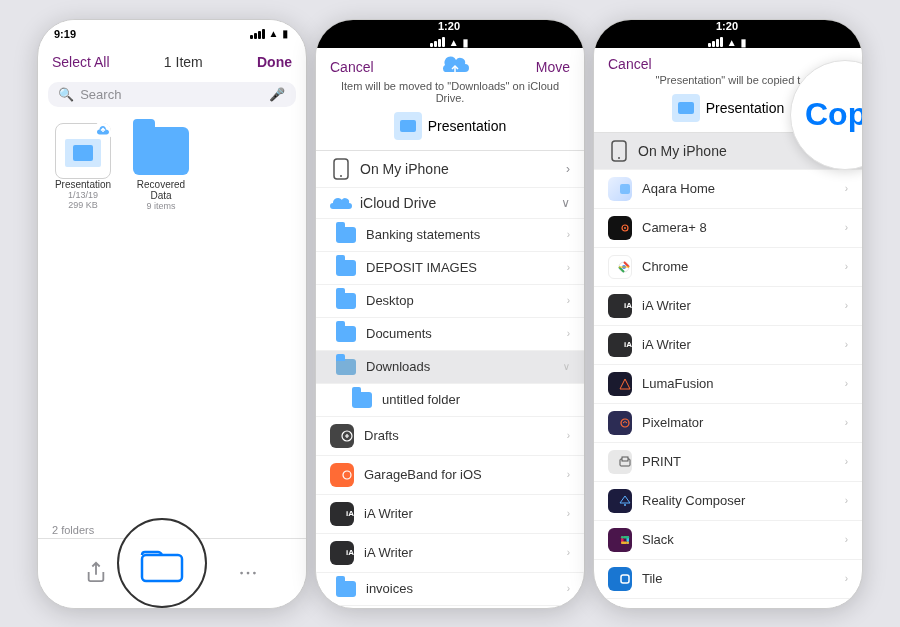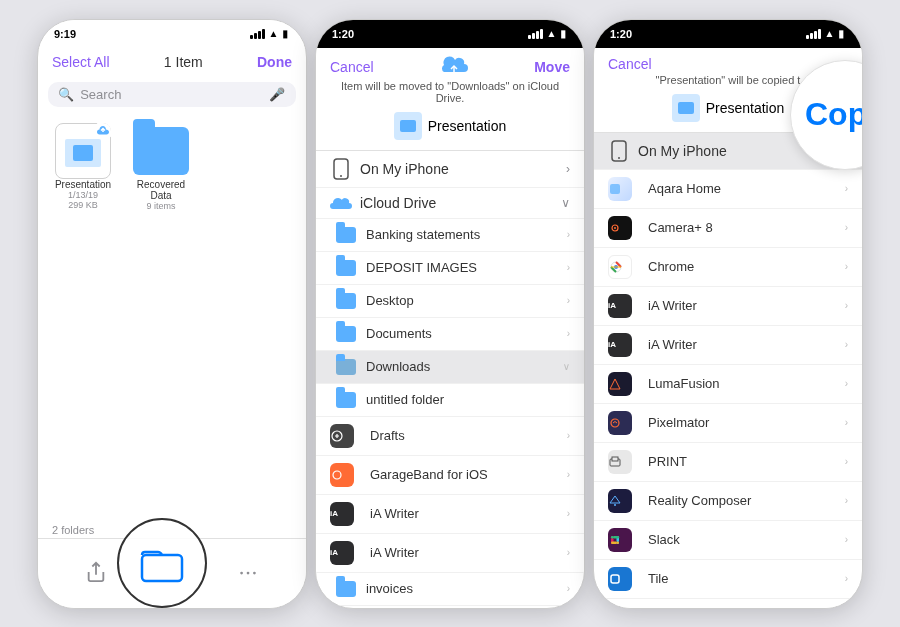--- a/index.html
+++ b/index.html
@@ -37,34 +37,35 @@
       align-items: center;
       justify-content: space-between;
       padding: 0 18px 0 16px;
       font-size: 11px;
       font-weight: 600;
       flex-shrink: 0;
     }
     .status-bar.dark {
       background: #000;
       color: #fff;
+      flex-direction: column;
     }
     .status-right {
       display: flex;
       align-items: center;
       gap: 4px;
       font-size: 10px;
     }
     .signal-bars { display:flex; gap:1px; align-items:flex-end; }
     .signal-bars span {
       width: 3px;
       background: currentColor;
       border-radius: 1px;
     }
-    .btn-blue { color: #8b5cf6; font-size: 14px; }
+    .btn-blue { color: #701a75; font-size: 14px; }
     .nav-title { font-size: 14px; color: #333; font-weight: 400; }
     .search-bar {
       background: #f2f2f7;
       border-radius: 10px;
       margin: 6px 10px;
       padding: 5px 10px;
       display: flex;
       align-items: center;
       gap: 6px;
       font-size: 13px;
@@ -251,22 +252,22 @@
     .app-row {
       display: flex; align-items: center;
       padding: 7px 14px;
       font-size: 13px;
       color: #333;
       border-bottom: 1px solid #f0f0f0;
     }
     .app-icon-sm {
       width: 24px; height: 24px;
       border-radius: 6px;
-      margin-right: 16px; flex-shrink: 0;
-      display: flex; align-items: center; justify-content: flex-start;
+      margin-right: 10px; flex-shrink: 0;
+      display: flex; align-items: center; justify-content: flex-end;
     }
 
     
     .screen3 .top-bar {
       background: #fff;
       border-bottom: 1px solid #e0e0e0;
       padding: 8px 14px 6px;
     }
     .on-my-iphone-selected {
       background: #e8e8ea;
@@ -408,21 +409,21 @@
   </div>
 
   <div class="top-bar">
     <div class="top-bar-row1">
       <span class="btn-blue">Cancel</span>
       <svg width="28" height="22" viewBox="0 0 28 22" fill="none">
         <path d="M4 16h20a4 4 0 000-8 5 5 0 00-9-4 6 6 0 00-11 5 4 4 0 000 7z" fill="#5ab0ff"></path>
         <line x1="14" y1="10" x2="14" y2="20" stroke="#fff" stroke-width="1.5"></line>
         <polyline points="11,13 14,10 17,13" fill="none" stroke="#fff" stroke-width="1.5"></polyline>
       </svg>
-      <span class="btn-blue" style="font-weight:700;">Move</span>
+      <span class="btn-blue" style="font-weight:400;">Move</span>
     </div>
     <div class="top-bar-row2">Item will be moved to "Downloads" on iCloud Drive.</div>
     <div class="top-bar-file">
       <div class="file-thumb-sm"></div>
       <span style="font-size:14px;font-weight:500;">Presentation</span>
     </div>
   </div>
 
   <div class="folder-list">
 
@@ -463,21 +464,21 @@
       <span>Documents</span>
       <span class="row-chevron">›</span>
     </div>
 
     <div class="folder-row selected">
       <div class="folder-sm" style="background:#7ab0d8;"></div>
       <span>Downloads</span>
       <span class="row-chevron">∨</span>
     </div>
 
-    <div class="folder-row subfolder-row" style="padding-left:20px;">
+    <div class="folder-row subfolder-row" style="padding-left:36px;">
       <div class="folder-sm"></div>
       <span>untitled folder</span>
     </div>
 
     <div class="app-row">
       <div class="app-icon-sm" style="background:#444;border-radius:6px;">
         <svg width="14" height="14" viewBox="0 0 14 14" fill="none">
           <circle cx="7" cy="7" r="5" stroke="#fff" stroke-width="1.2"></circle>
           <path d="M5 7h4M7 5v4" stroke="#fff" stroke-width="1.2"></path>
         </svg>

